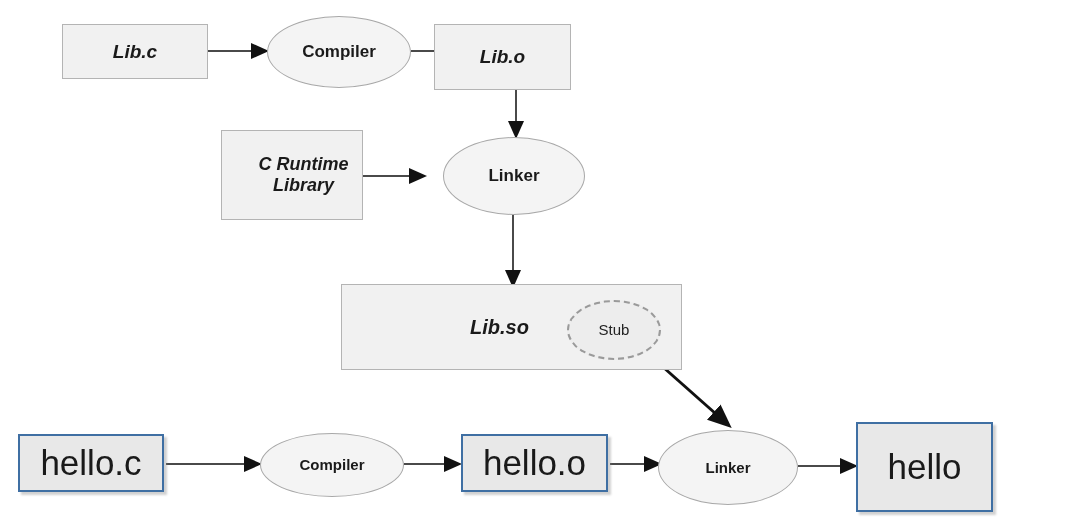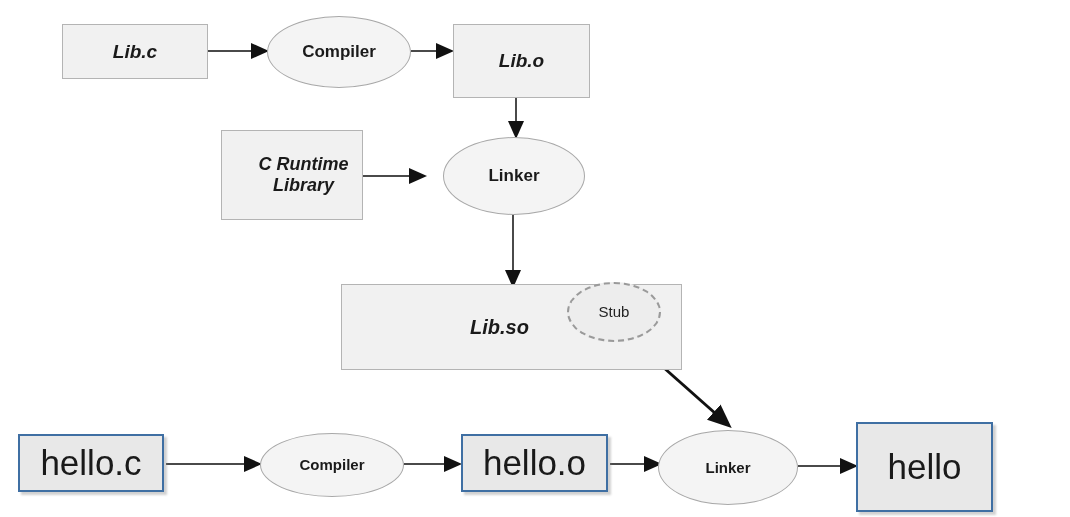--- a/index.html
+++ b/index.html
@@ -149,38 +149,38 @@
   </svg>
 
   <div class="node rect-plain" style="left:62px; top:24px; width:146px; height:55px;">
     <span>Lib.c</span>
   </div>
 
   <div class="node ellipse" style="left:267px; top:16px; width:144px; height:72px;">
     <span>Compiler</span>
   </div>
 
-  <div class="node rect-plain" style="left:453px; top:24px; width:137px; height:74px;">
+  <div class="node rect-plain" style="left:434px; top:24px; width:137px; height:66px;">
     <span>Lib.o</span>
   </div>
 
   <div class="node rect-plain" style="left:221px; top:130px; width:142px; height:90px; white-space:pre-line; font-size:18px;padding-left:23px;">
     <span>C Runtime
 Library</span>
   </div>
 
   <div class="node ellipse" style="left:443px; top:137px; width:142px; height:78px;">
     <span>Linker</span>
   </div>
 
   <div class="node rect-container" style="left:341px; top:284px; width:341px; height:86px;">
     <span class="container-label">Lib.so</span>
   </div>
 
-  <div class="node ellipse-dashed" style="left:567px; top:282px; width:94px; height:60px;">
+  <div class="node ellipse-dashed" style="left:567px; top:300px; width:94px; height:60px;">
     <span>Stub</span>
   </div>
 
   <div class="node rect-blue" style="left:18px; top:434px; width:146px; height:58px;">
     <span>hello.c</span>
   </div>
 
   <div class="node ellipse ellipse-sm" style="left:260px; top:433px; width:144px; height:64px;">
     <span>Compiler</span>
   </div>

